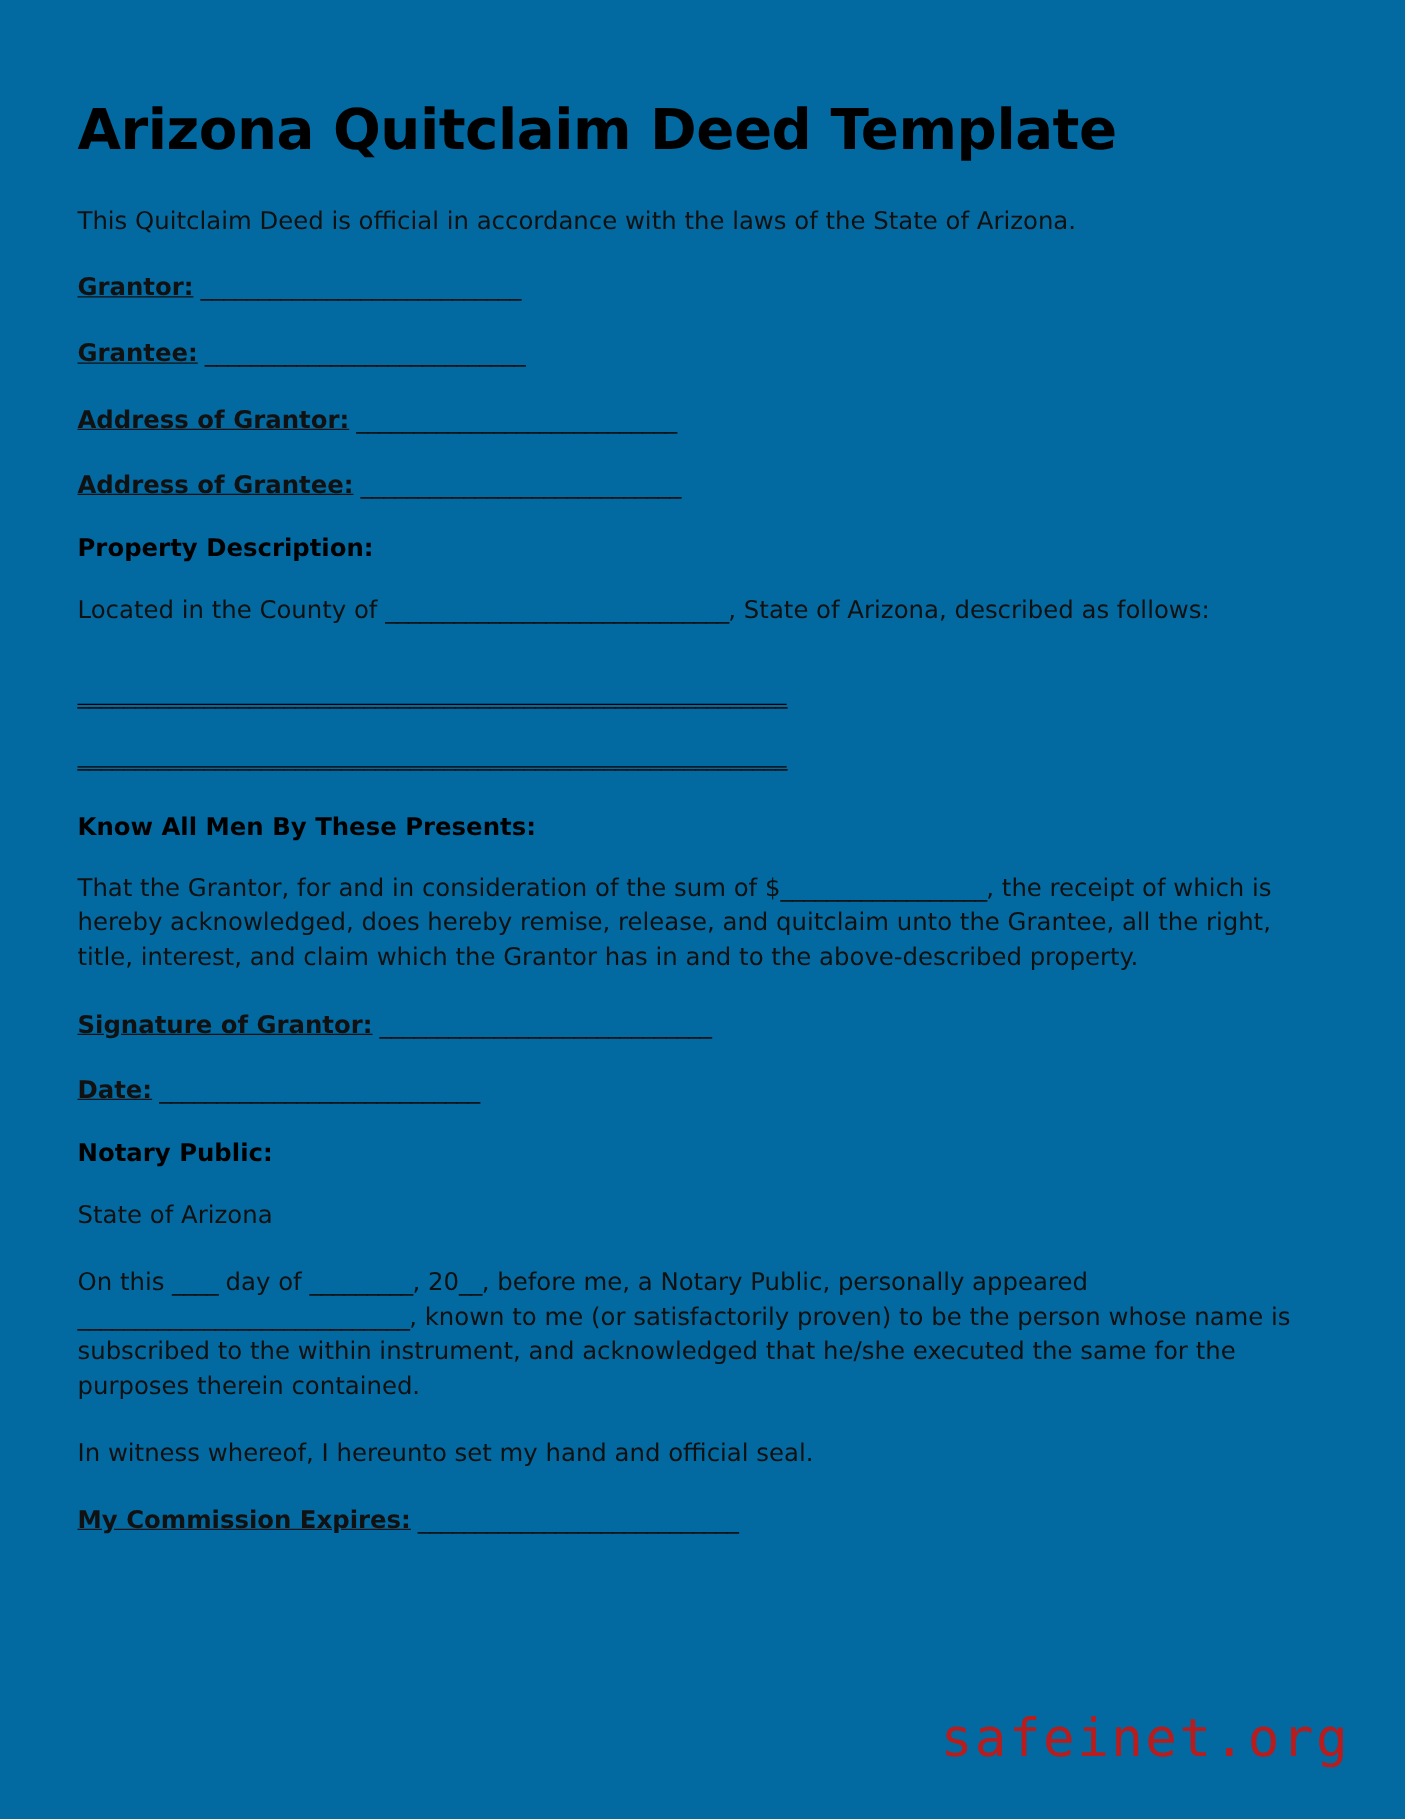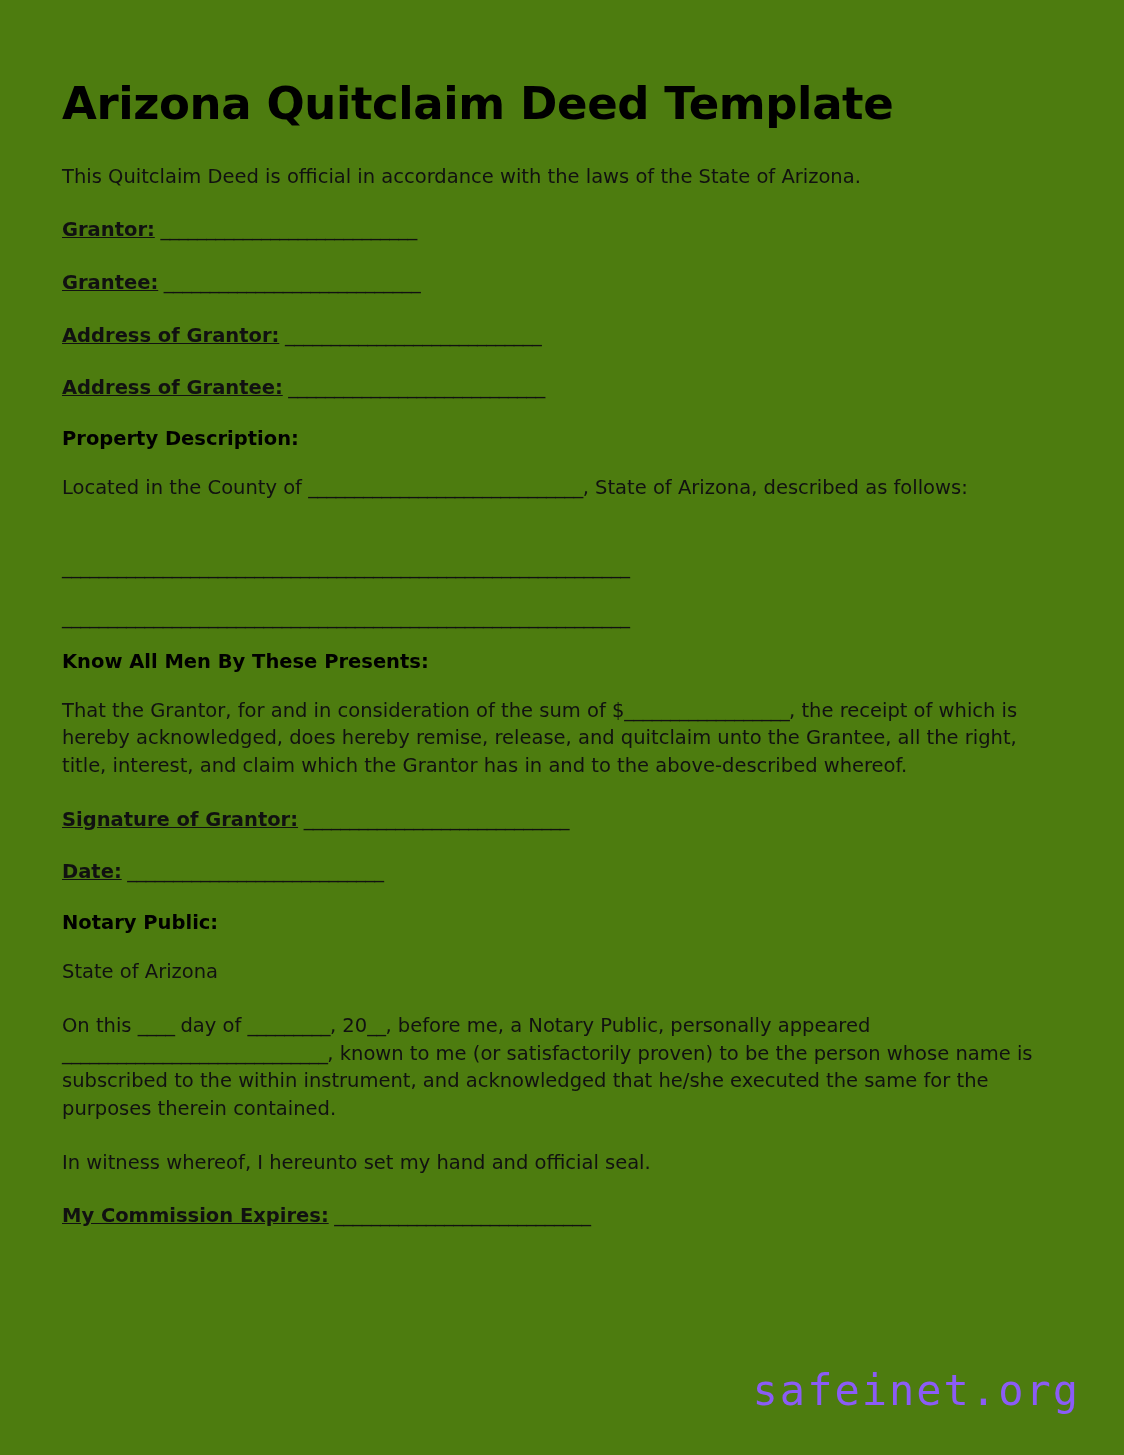--- a/index.html
+++ b/index.html
@@ -11,21 +11,21 @@
     width: 1124px;
     height: 1455px;
     position: relative;
     font-family: "DejaVu Sans", sans-serif;
     color: #000000;
     overflow: hidden;
   }
   .page {
     position: absolute;
     inset: 0;
-    background: #4d7c0f;
+    background: #0369a1;
     padding: 62px 62px 0 62px;
     box-sizing: border-box;
   }
   .doc-title {
     font-size: 45px;
     font-weight: bold;
     letter-spacing: -0.4px;
     line-height: 1.08;
     margin: 18px 0 34px 0;
     color: #000;
@@ -51,21 +51,22 @@
   .blank {
     letter-spacing: -0.6px;
   }
   .blank-inline {
     letter-spacing: -0.6px;
   }
   .rule-row {
     margin: 0 0 6px 0;
     height: 44px;
     display: flex;
-    align-items: flex-end;
+    align-items: center;
+    text-decoration: underline;
   }
   .rule-row .rule-text {
     font-size: 19.5px;
     letter-spacing: -0.6px;
     color: #111;
     line-height: 1;
     white-space: nowrap;
   }
   .section-head {
     font-size: 19.5px;
@@ -121,33 +122,33 @@
     </div>
 
   <div class="rule-row">
       <span class="rule-text">______________________________________________________________</span>
     </div>
 
   <div class="spacer-md"></div>
 
   <div class="section-head">Know All Men By These Presents:</div>
 
-  <p class="block-para"><span>That the Grantor, for and in consideration of the sum of $</span><span class="blank-inline">__________________</span><span>, the receipt of which is hereby acknowledged, does hereby remise, release, and quitclaim unto the Grantee, all the right, title, interest, and claim which the Grantor has in and to the above-described whereof.</span></p>
+  <p class="block-para"><span>That the Grantor, for and in consideration of the sum of $</span><span class="blank-inline">__________________</span><span>, the receipt of which is hereby acknowledged, does hereby remise, release, and quitclaim unto the Grantee, all the right, title, interest, and claim which the Grantor has in and to the above-described property.</span></p>
 
   <div class="field-line"><span class="lbl">Signature of Grantor:</span><span class="blank"> _____________________________</span></div>
 
   <div class="field-line"><span class="lbl">Date:</span><span class="blank"> ____________________________</span></div>
 
   <div class="section-head">Notary Public:</div>
 
   <p class="para">State of Arizona</p>
 
 
   <p class="block-para"><span>On this </span><span class="blank-inline">____</span><span> day of </span><span class="blank-inline">_________</span><span>, 20</span><span class="blank-inline">__</span><span>, before me, a Notary Public, personally appeared </span><span class="blank-inline">_____________________________</span><span>, known to me (or satisfactorily proven) to be the person whose name is subscribed to the within instrument, and acknowledged that he/she executed the same for the purposes therein contained.</span></p>
 
   <p class="para">In witness whereof, I hereunto set my hand and official seal.</p>
 
 
   <div class="field-line"><span class="lbl">My Commission Expires:</span><span class="blank"> ____________________________</span></div>
 
 </div>
 
-<div class="watermark" style="color: #8b5cf6; margin-top: 18px;">safeinet.org</div>
+<div class="watermark" style="color: #b91c1c; margin-top: 18px;">safeinet.org</div>
 
 </body></html>

